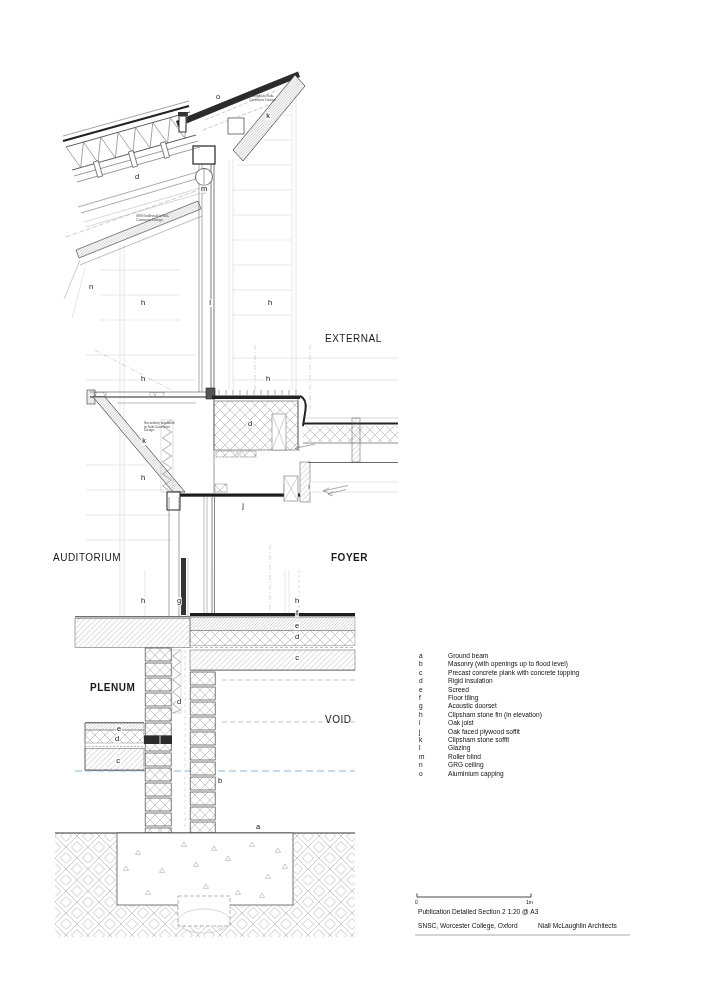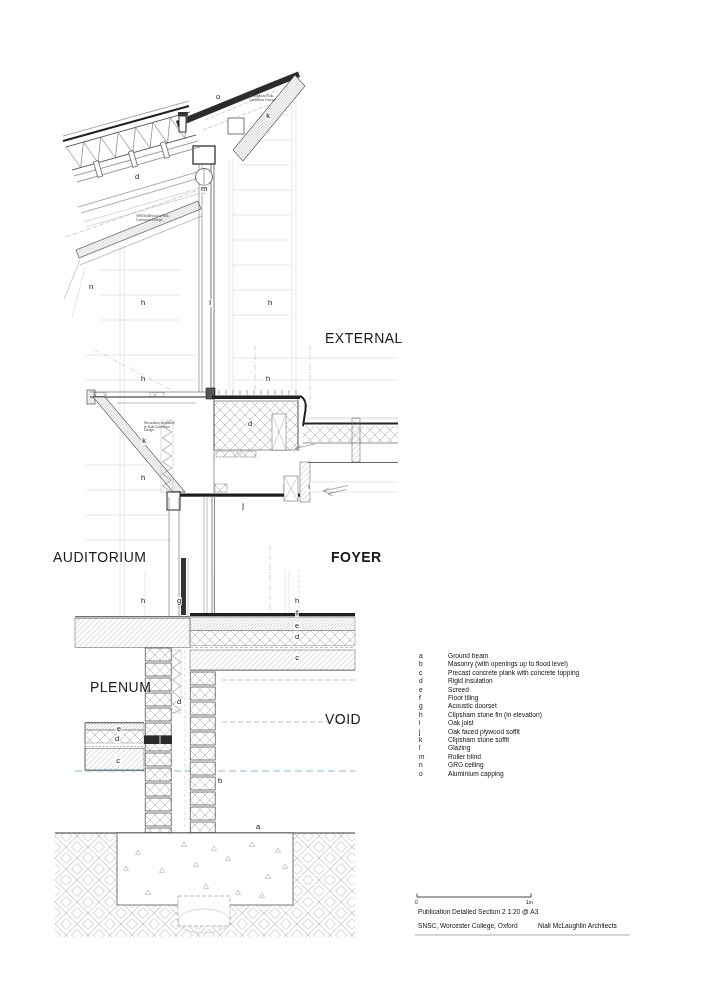--- a/index.html
+++ b/index.html
@@ -1,21 +1,21 @@
 <!DOCTYPE html>
 <html><head>
 <meta charset="utf-8">
 <style>
   html,body{margin:0;padding:0;background:#fff;}
   .page{position:relative;width:707px;height:1000px;background:#fff;overflow:hidden;
         font-family:"Liberation Sans",sans-serif;}
   .page svg{position:absolute;left:0;top:0;}
   .callout{position:absolute;transform:translate(-50%,-50%);font-size:7.5px;line-height:1;
            color:#111;background:rgba(255,255,255,.8);padding:0 1px;white-space:nowrap;}
-  .room{position:absolute;transform:translateY(-50%);font-size:14px;letter-spacing:.5px;
+  .room{position:absolute;transform:translateY(-50%);font-size:10px;letter-spacing:.5px;
         color:#1a1a1a;white-space:nowrap;}
   .tinynote{position:absolute;font-size:6px;line-height:1.2;color:#444;width:62px;
             transform:scale(.55);transform-origin:0 0;}
   .legend{position:absolute;left:419px;top:652px;}
   .lrow{display:flex;font-size:6.6px;line-height:8.4px;color:#111;white-space:nowrap;}
   .lkey{width:29px;}
   .tb{position:absolute;font-size:6.6px;color:#111;white-space:nowrap;}
   .sc{position:absolute;font-size:5px;color:#111;}
 </style>
 </head>
@@ -260,21 +260,21 @@
     <span class="callout" style="left: 179px; top: 702px;">d</span>
     <span class="callout" style="left: 119px; top: 729px;">e</span>
     <span class="callout" style="left: 117px; top: 739px;">d</span>
     <span class="callout" style="left: 118px; top: 761px;">c</span>
     <span class="callout" style="left: 220px; top: 781px;">b</span>
     <span class="callout" style="left: 258px; top: 827px;">a</span>
 
 <span class="room" style="left: 325px; top: 338px;">EXTERNAL</span>
     <span class="room" style="left: 53px; top: 557px;">AUDITORIUM</span>
     <span class="room" style="left: 331px; top: 557px; font-weight: bold;">FOYER</span>
-    <span class="room" style="left: 90px; top: 687px;">PLENUM</span>
+    <span class="room" style="left: 90px; top: 687px; font-weight: bold;">PLENUM</span>
     <span class="room" style="left: 325px; top: 719px;">VOID</span>
 
 <span class="tinynote" style="left: 249px; top: 94px;">Rooflight to Sub-Contractor Design</span>
     <span class="tinynote" style="left: 136px; top: 214px;">GRG bulkhead to Sub-Contractor Design</span>
     <span class="tinynote" style="left: 144px; top: 421px;">Secondary steelwork to Sub-Contractor Design</span>
 
 <div class="legend">
   <div class="lrow">
       <span class="lkey">a</span>
       <span>Ground beam</span>

